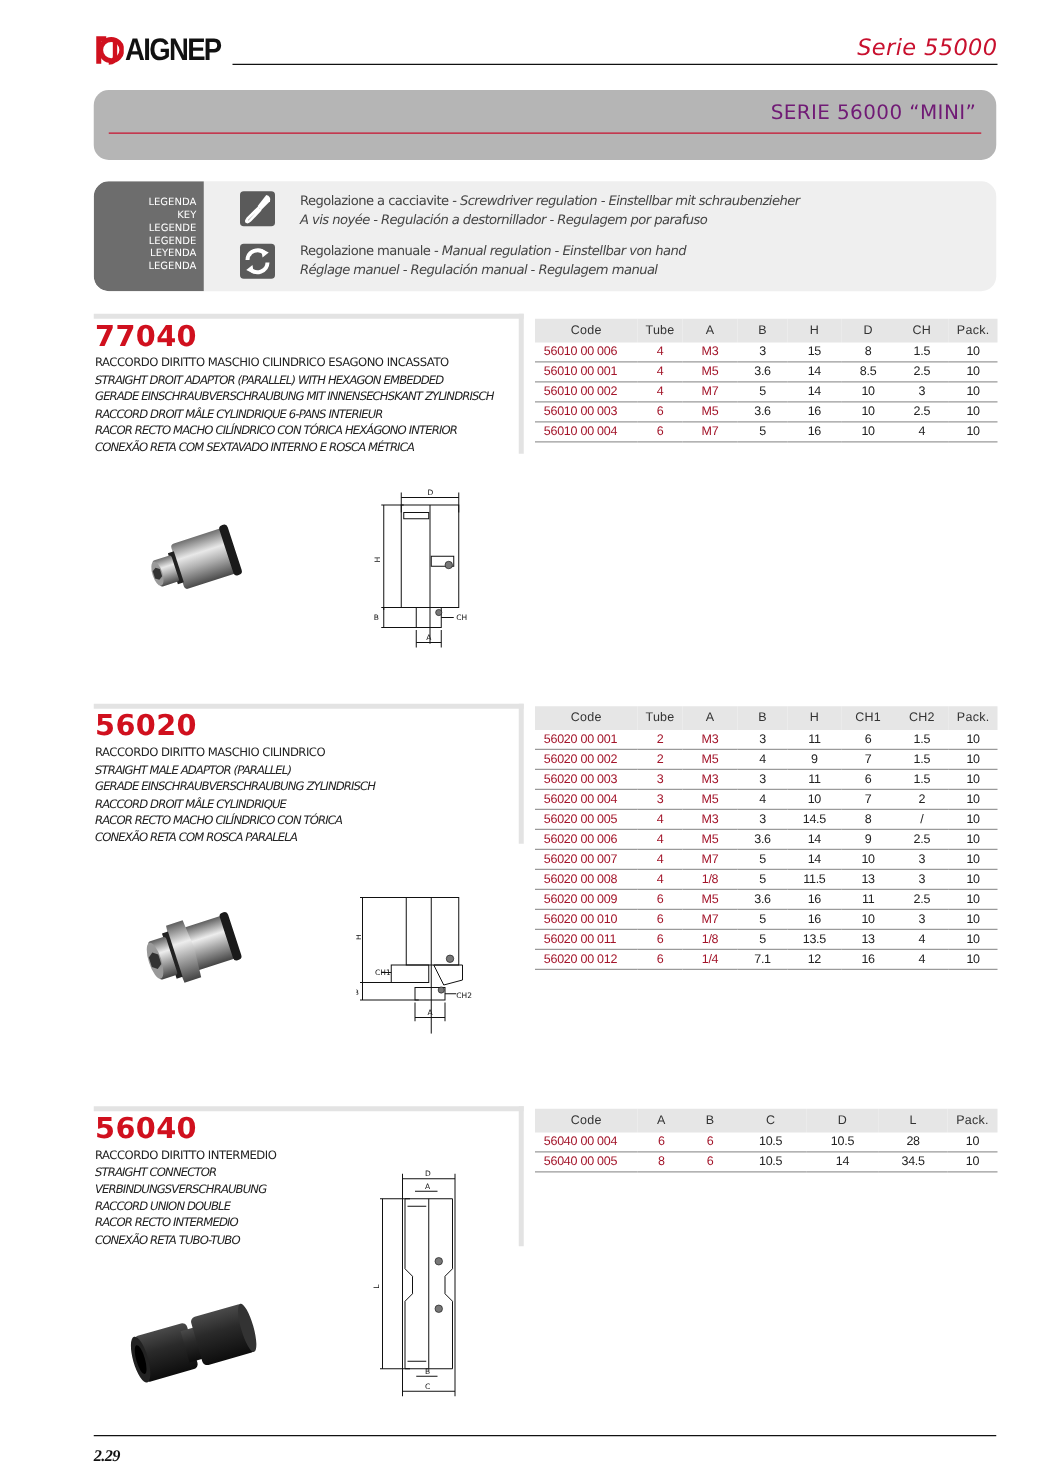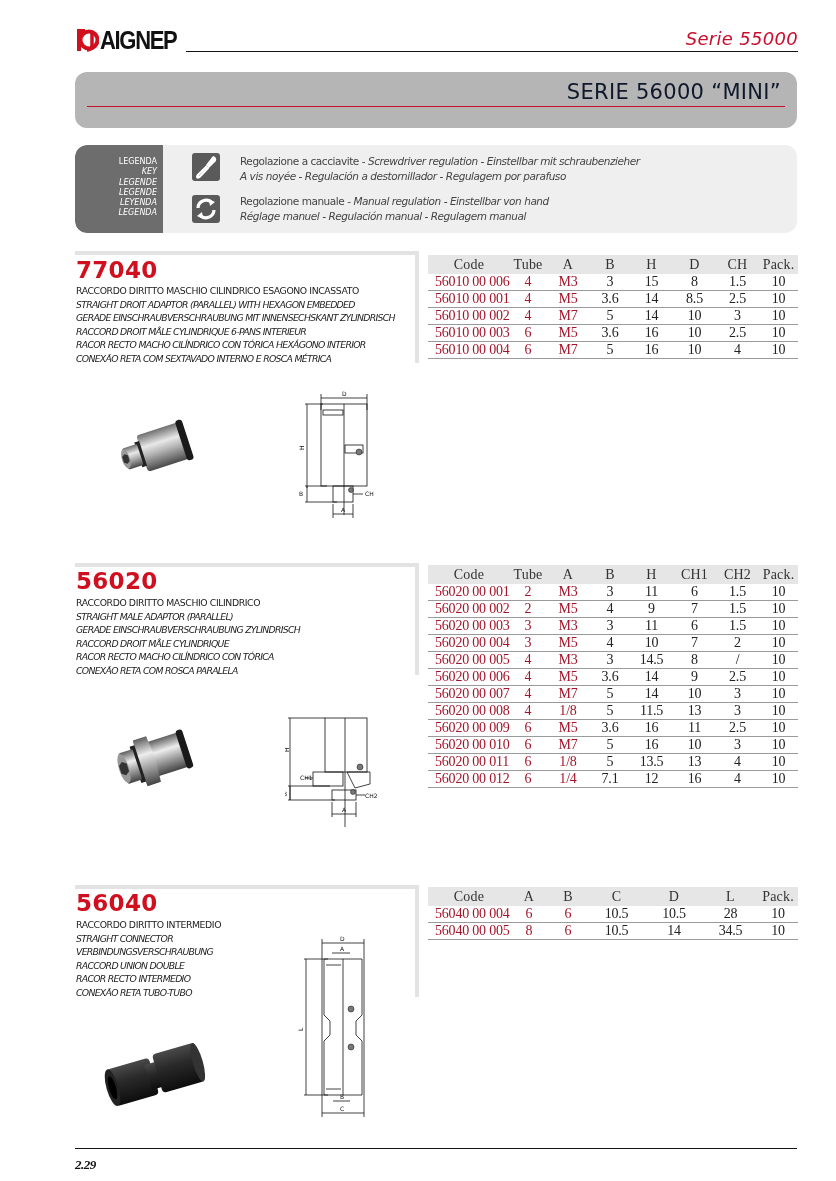--- a/index.html
+++ b/index.html
@@ -10,47 +10,47 @@
   
   #logo { left: 75px; top: 26px; height: 28px; display: flex; align-items: center; }
   #logo .mark { width: 24px; height: 26px; position: relative; margin-right: 1px; }
   #logo .brand { font-family: "Liberation Sans", sans-serif; font-weight: bold; font-size: 25px;
                  letter-spacing: -1.5px; color: #111; transform: scaleX(0.88); transform-origin: left center; }
   #top-rule { left: 186px; top: 51px; width: 612px; height: 1px; background: #111; }
   #series-label { right: 38px; top: 28px; color: #c8102e; font-style: italic; font-size: 18px;
                   font-family: "DejaVu Sans", sans-serif; letter-spacing: 0.3px; }
 
   #banner { left: 75px; top: 72px; width: 722px; height: 56px; background: #b5b5b5; border-radius: 12px; }
-  #banner-title { right: 16px; top: 8px; color: #0f172a; font-size: 21px;
+  #banner-title { right: 16px; top: 8px; color: #701a75; font-size: 16px;
                   font-family: "DejaVu Sans", sans-serif; letter-spacing: 0.3px; }
   #banner-rule { left: 12px; right: 12px; top: 34px; height: 1px; background: #c8102e; }
 
   
   #legend { left: 75px; top: 145px; width: 722px; height: 88px; background: #efefef; border-radius: 12px; overflow: hidden; }
   #legend-side { left: 0; top: 0; width: 88px; height: 88px; background: #6d6d6d;
                  border-radius: 12px 0 0 12px; padding: 12px 6px 0 0; box-sizing: border-box;
                  text-align: right; color: #fff; font-size: 8px; line-height: 10.3px;
                  font-family: "DejaVu Sans", sans-serif; }
   #legend-side span { display: block; padding-left: 19px; }
-  #legend-side span.it { font-style: italic; }
+  #legend-side span.it { }
   .leg-icon { width: 28px; height: 28px; background: #5a5a5a; border-radius: 3px; }
   .leg-line { font-size: 10.5px; color: #444; white-space: nowrap; font-family: "DejaVu Sans", sans-serif;
               letter-spacing: -0.45px; }
   .leg-line i { font-style: italic; }
 
   
   .sec-frame { width: 344px; height: 112px; border-top: 4px solid #e3e3e3; border-right: 4px solid #e3e3e3;
                box-sizing: border-box; }
   .sec-code { color: #d0101e; font-size: 23px; font-weight: bold; font-family: "DejaVu Sans", sans-serif;
               letter-spacing: 0.3px; }
   .desc { font-size: 9.3px; line-height: 13.6px; color: #222; white-space: nowrap;
           font-family: "DejaVu Sans", sans-serif; letter-spacing: -0.4px; }
   .desc div.it { font-style: italic; letter-spacing: -0.7px; }
 
-  table.spec { border-collapse: collapse; font-family: Liberation Serif, serif; font-size: 14px; }
+  table.spec { border-collapse: collapse; font-family: Liberation Sans, sans-serif; font-size: 10px; }
   table.spec th { background: #e6e6e6; font-weight: normal; color: #333; height: 19px; padding: 0;
                   letter-spacing: 0.2px; }
   table.spec td { height: 15px; padding: 0; text-align: center; border-bottom: 1px solid #9a9a9a;
                   color: #222; letter-spacing: -0.2px; }
   table.spec td.red { color: #a3152a; }
   table.spec td.code { text-align: left; padding-left: 7px; }
 
   
   .photo { }
   .drawing { }

